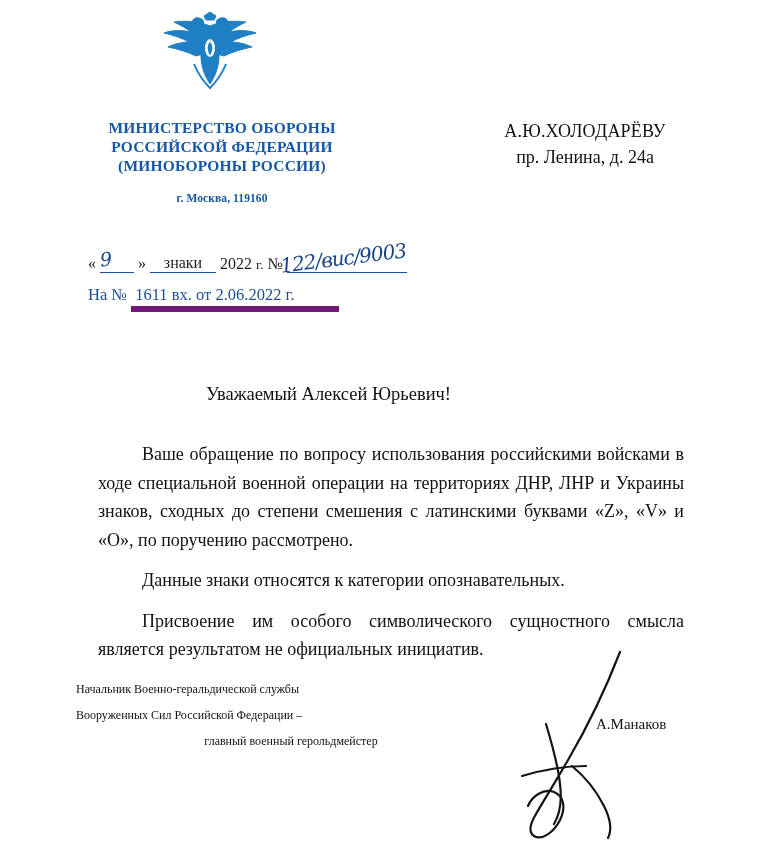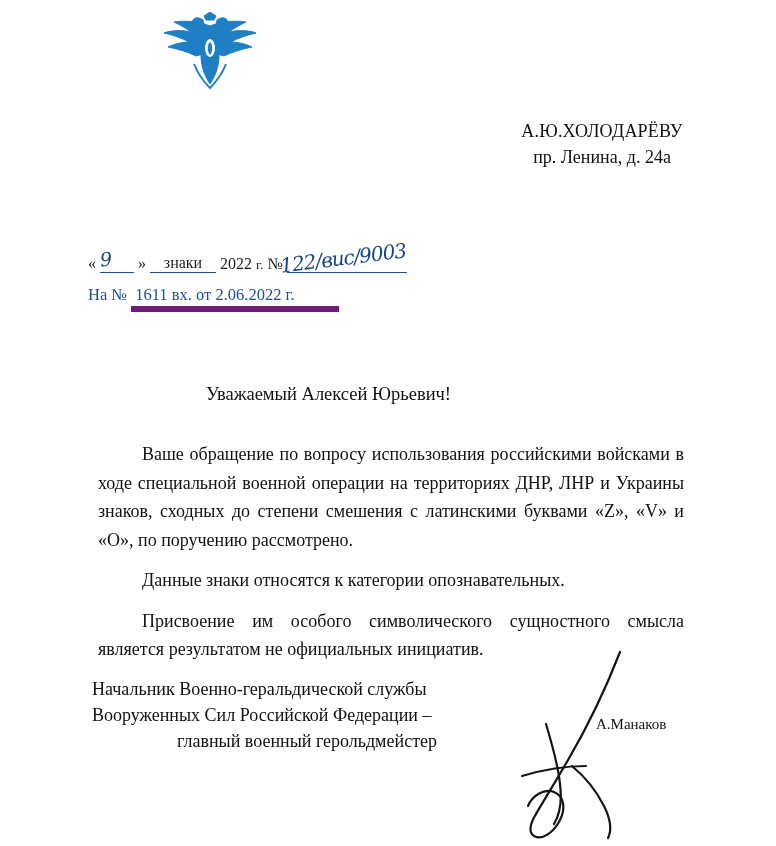--- a/index.html
+++ b/index.html
@@ -51,21 +51,21 @@
     display: block;
     margin-top: 14px;
     font-size: 11.5px;
     font-weight: bold;
     letter-spacing: 0.1px;
   }
 
   
   .addressee {
     position: absolute;
-    left: 437px;
+    left: 420px;
     top: 118px;
     width: 330px;
     text-align: center;
     font-size: 18px;
     line-height: 26px;
     color: #111;
   }
   .addressee .name { letter-spacing: 0.2px; }
 
   
@@ -156,24 +156,24 @@
   .body-text p {
     margin: 12px;
     text-indent: 44px;
     text-align: justify;
   }
   .body-text p.last { text-align: justify; }
 
   
   .signblock {
     position: absolute;
-    left: 92px;
+    left: 76px;
     top: 676px;
     width: 430px;
-    font-size: 18px;
+    font-size: 12px;
     line-height: 26px;
     color: #111;
   }
   .signblock .l1 { display: block; }
   .signblock .l2 { display: block; }
   .signblock .l3 { display: block; text-align: center; }
 
   .signer {
     position: absolute;
     left: 596px;
@@ -216,20 +216,26 @@
       </g>
       <g fill="#1f7fc4">
         <path d="M50 30 C47 32 47 40 50 43 C53 40 53 32 50 30 Z"></path>
       </g>
       <g stroke="#1f7fc4" stroke-width="2" fill="none">
         <path d="M34 52 C38 62 44 70 50 76 C56 70 62 62 66 52"></path>
       </g>
     </svg>
   </div>
 
+  <div class="letterhead">
+    <span class="line">МИНИСТЕРСТВО ОБОРОНЫ</span>
+    <span class="line">РОССИЙСКОЙ ФЕДЕРАЦИИ</span>
+    <span class="line">(МИНОБОРОНЫ РОССИИ)</span>
+    <span class="city">г. Москва, 119160</span>
+  </div>
 
   <div class="addressee">
     <div class="name">А.Ю.ХОЛОДАРЁВУ</div>
     <div>пр. Ленина, д. 24а</div>
   </div>
 
   <div class="datebar">
     <span class="quote">«</span>
     <span class="u day">&nbsp;</span>
     <span class="quote">»</span>

